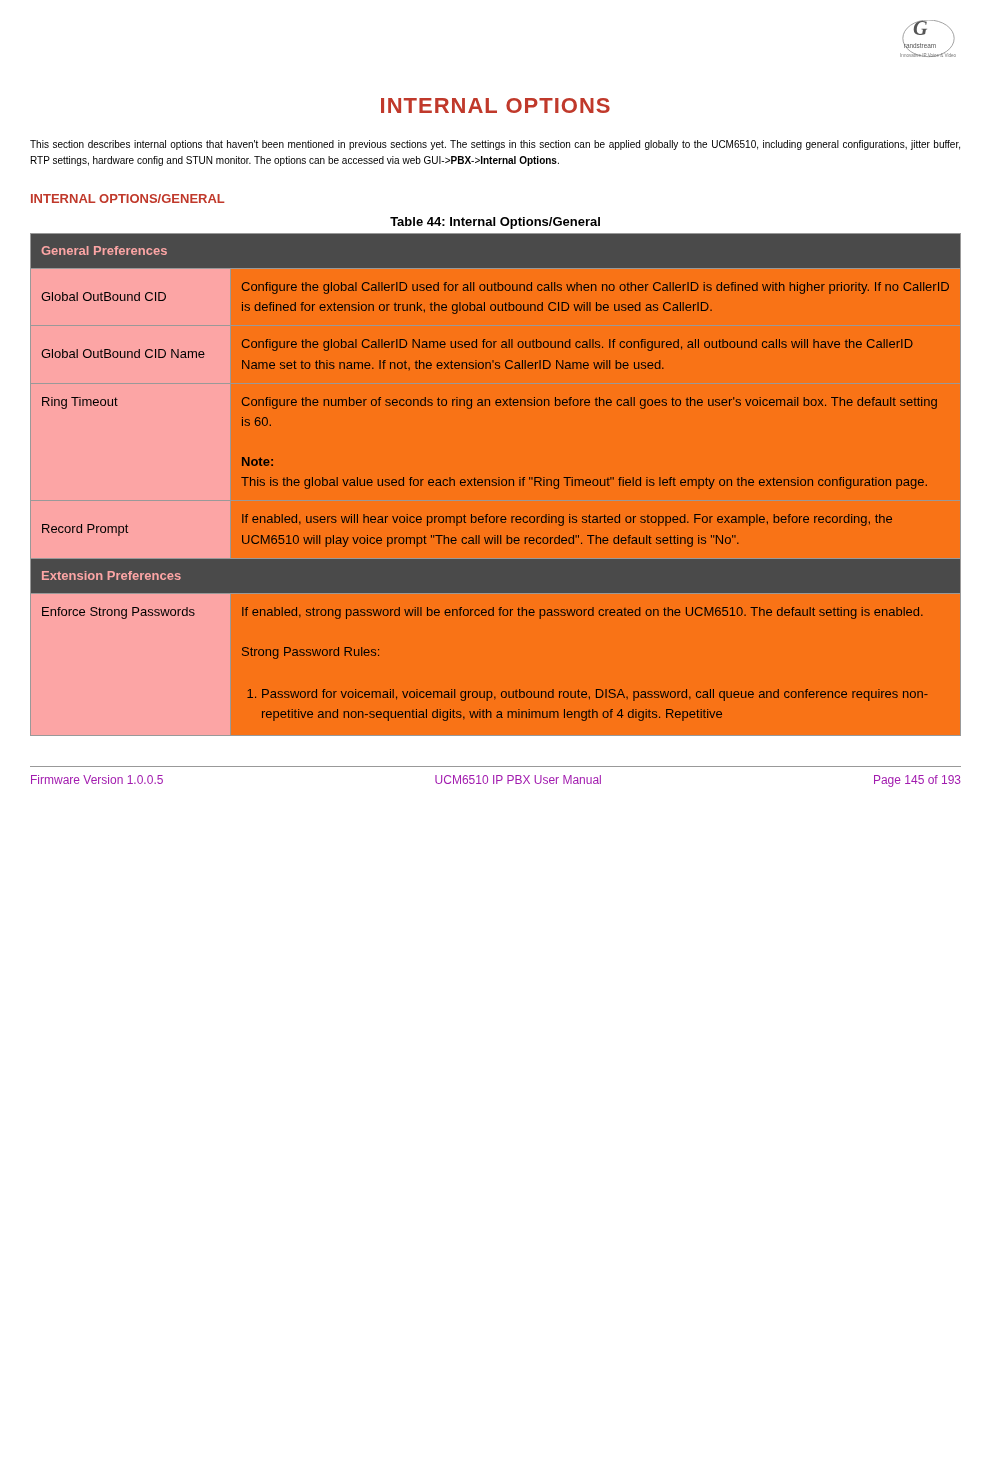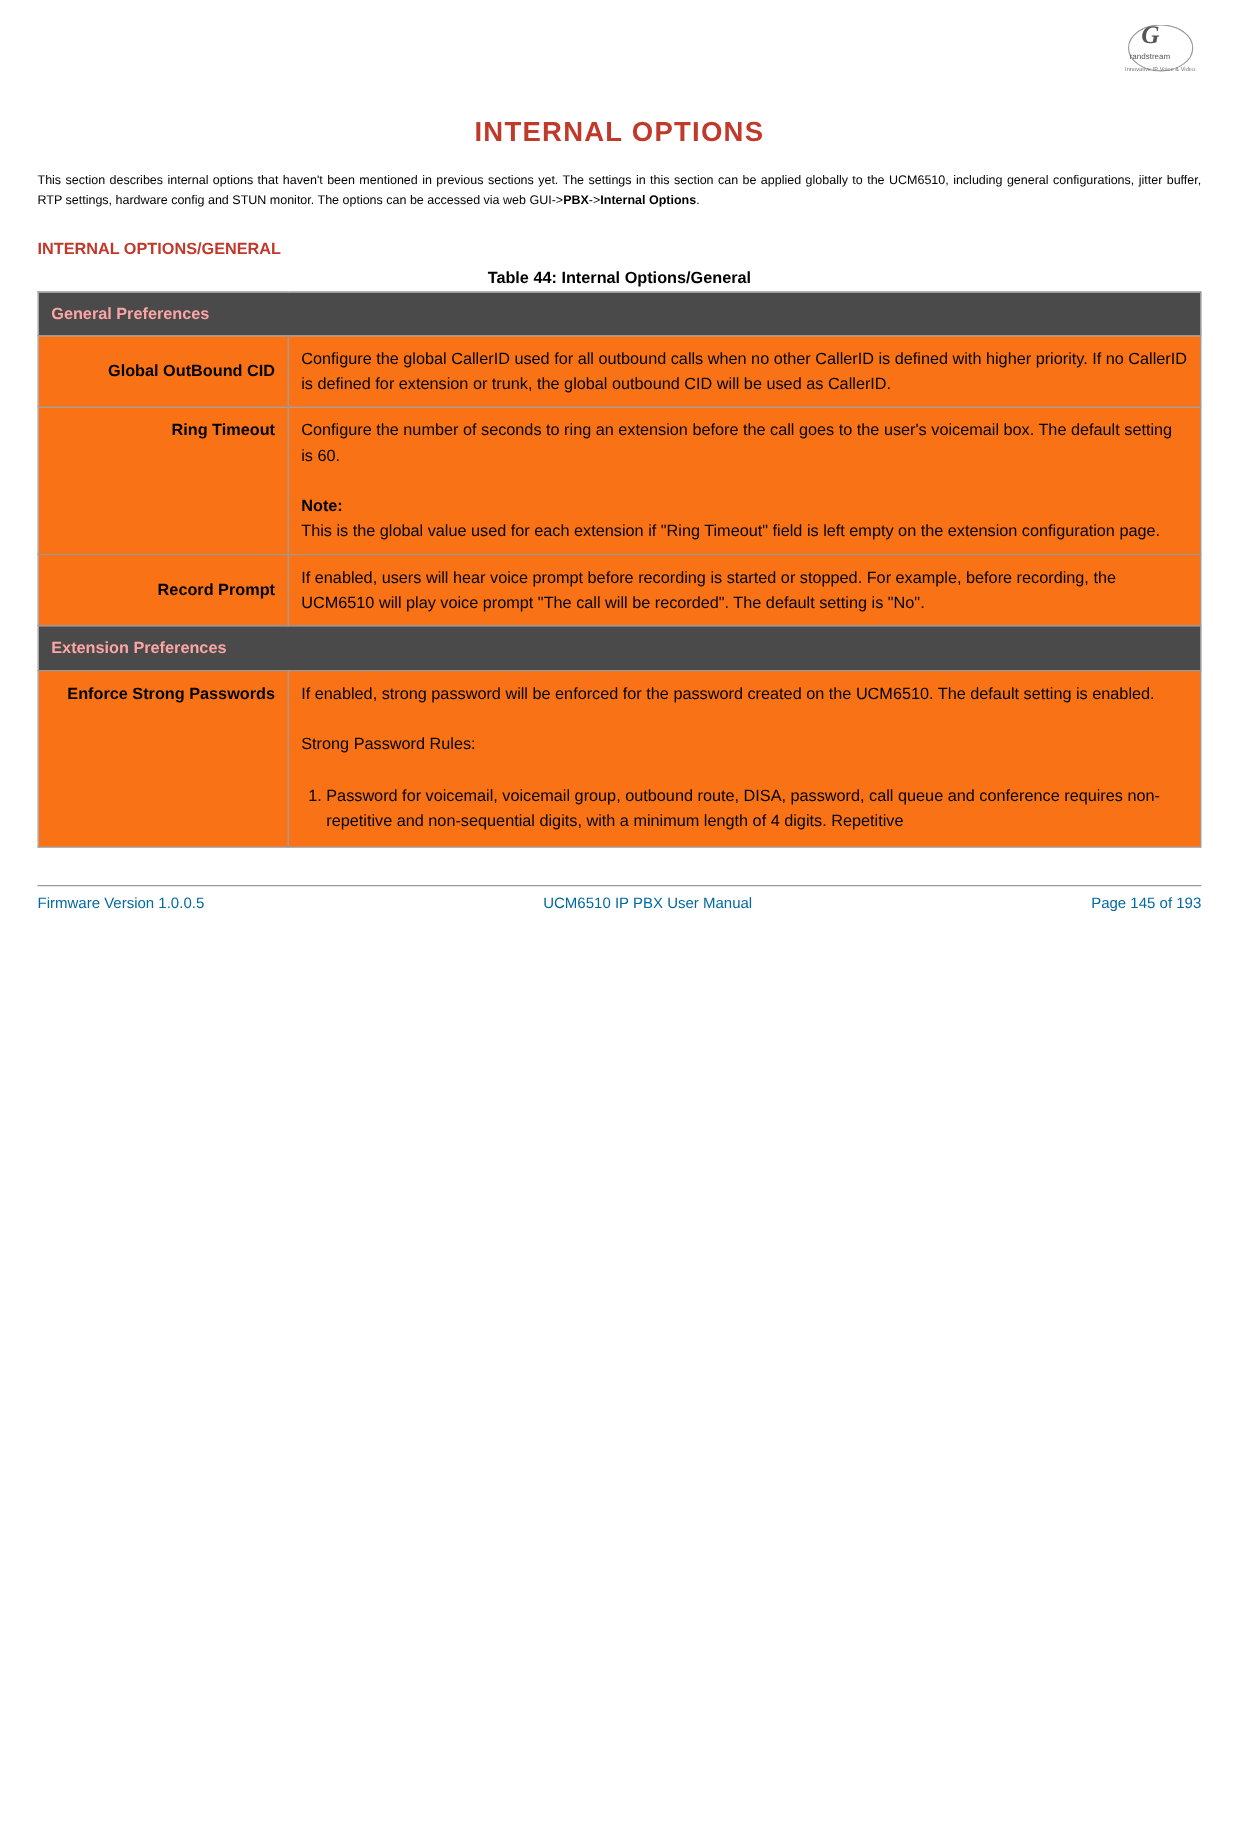--- a/index.html
+++ b/index.html
@@ -65,43 +65,42 @@
     }
     .section-header td {
       background-color: #4a4a4a;
       color: #fca5a5;
       font-weight: bold;
       font-size: 13px;
       padding: 7px 10px;
     }
     .col-label {
       width: 200px;
-      font-weight: bold;
+      font-weight: normal;
       vertical-align: middle;
-      background: #f97316;
-      text-align: right;
+      background: #fca5a5;
     }
     .col-desc {
       background: #f97316;
     }
     .col-label-top {
       vertical-align: top;
     }
     .note-bold {
       font-weight: bold;
     }
     .footer-bar {
       display: flex;
       justify-content: space-between;
       align-items: center;
       border-top: 1px solid #999;
       margin-top: 30px;
       padding-top: 6px;
       font-size: 12px;
-      color: #0369a1;
+      color: #a21caf;
     }
     ol {
       margin-left: 20px;
     }
     ol li {
       margin-bottom: 2px;
       line-height: 1.55;
       margin-top: 22px;
     }
   </style>
@@ -138,20 +137,26 @@
     <td colspan="2">General Preferences</td>
   </tr>
 
   <tr>
     <td class="col-label">Global OutBound CID</td>
     <td class="col-desc">
       Configure the global CallerID used for all outbound calls when no other CallerID is defined with higher priority. If no CallerID is defined for extension or trunk, the global outbound CID will be used as CallerID.
     </td>
   </tr>
 
+  <tr>
+    <td class="col-label">Global OutBound CID Name</td>
+    <td class="col-desc">
+      Configure the global CallerID Name used for all outbound calls. If configured, all outbound calls will have the CallerID Name set to this name. If not, the extension's CallerID Name will be used.
+    </td>
+  </tr>
 
 
   <tr>
     <td class="col-label col-label-top">Ring Timeout</td>
     <td class="col-desc">
       Configure the number of seconds to ring an extension before the call goes to the user's voicemail box. The default setting is 60.
       <br><br>
       <span class="note-bold">Note:</span><br>
       This is the global value used for each extension if "Ring Timeout" field is left empty on the extension configuration page.
     </td>

